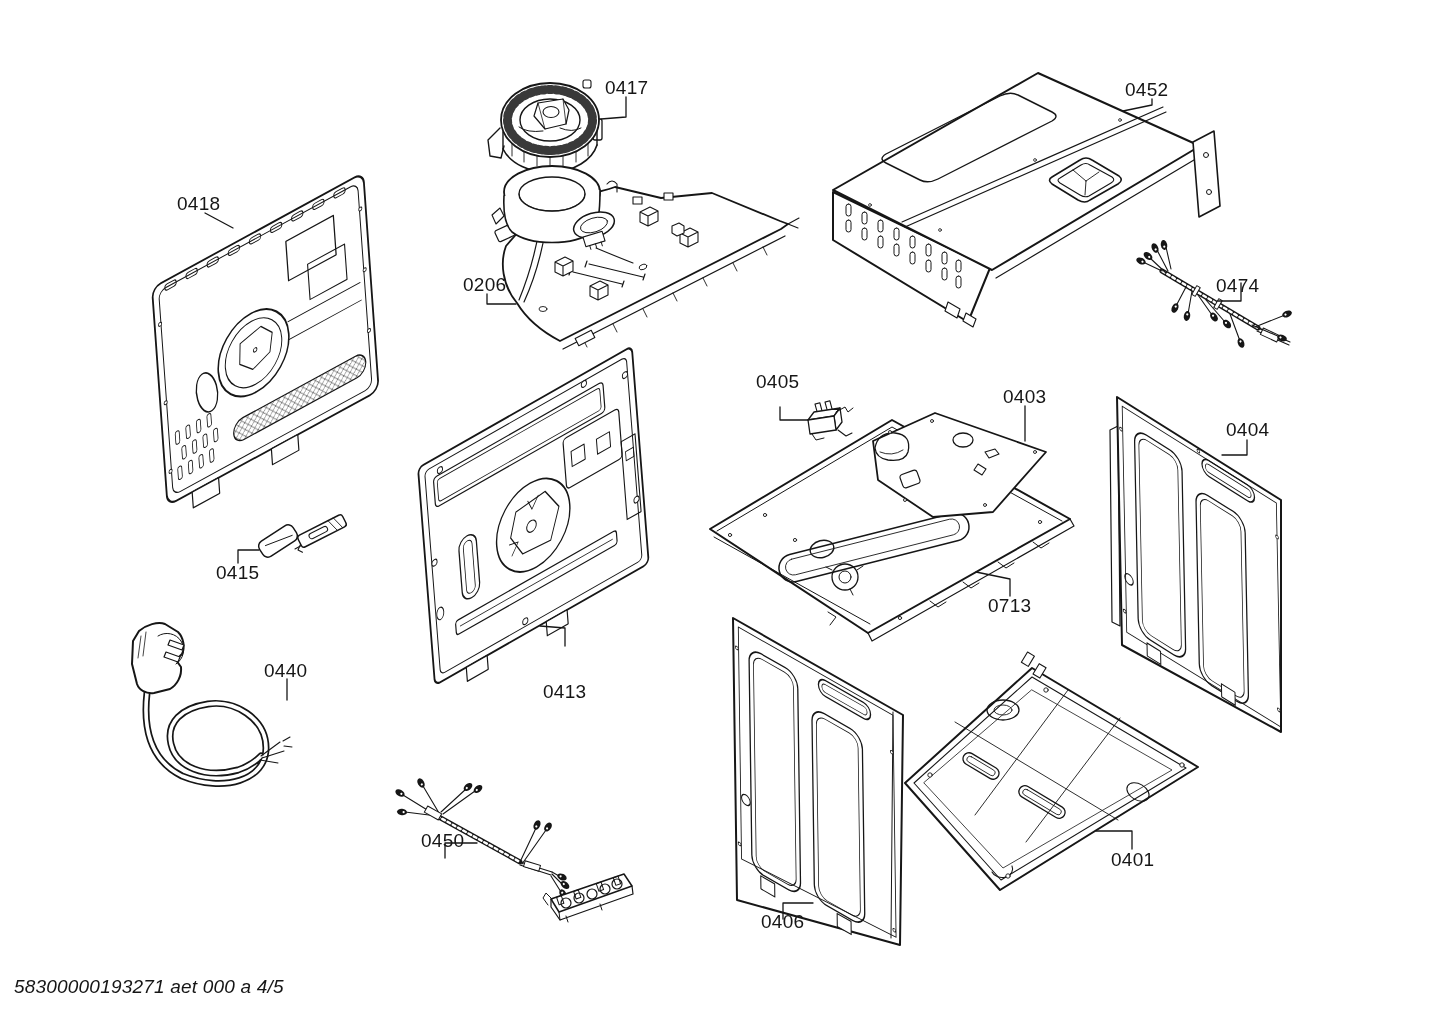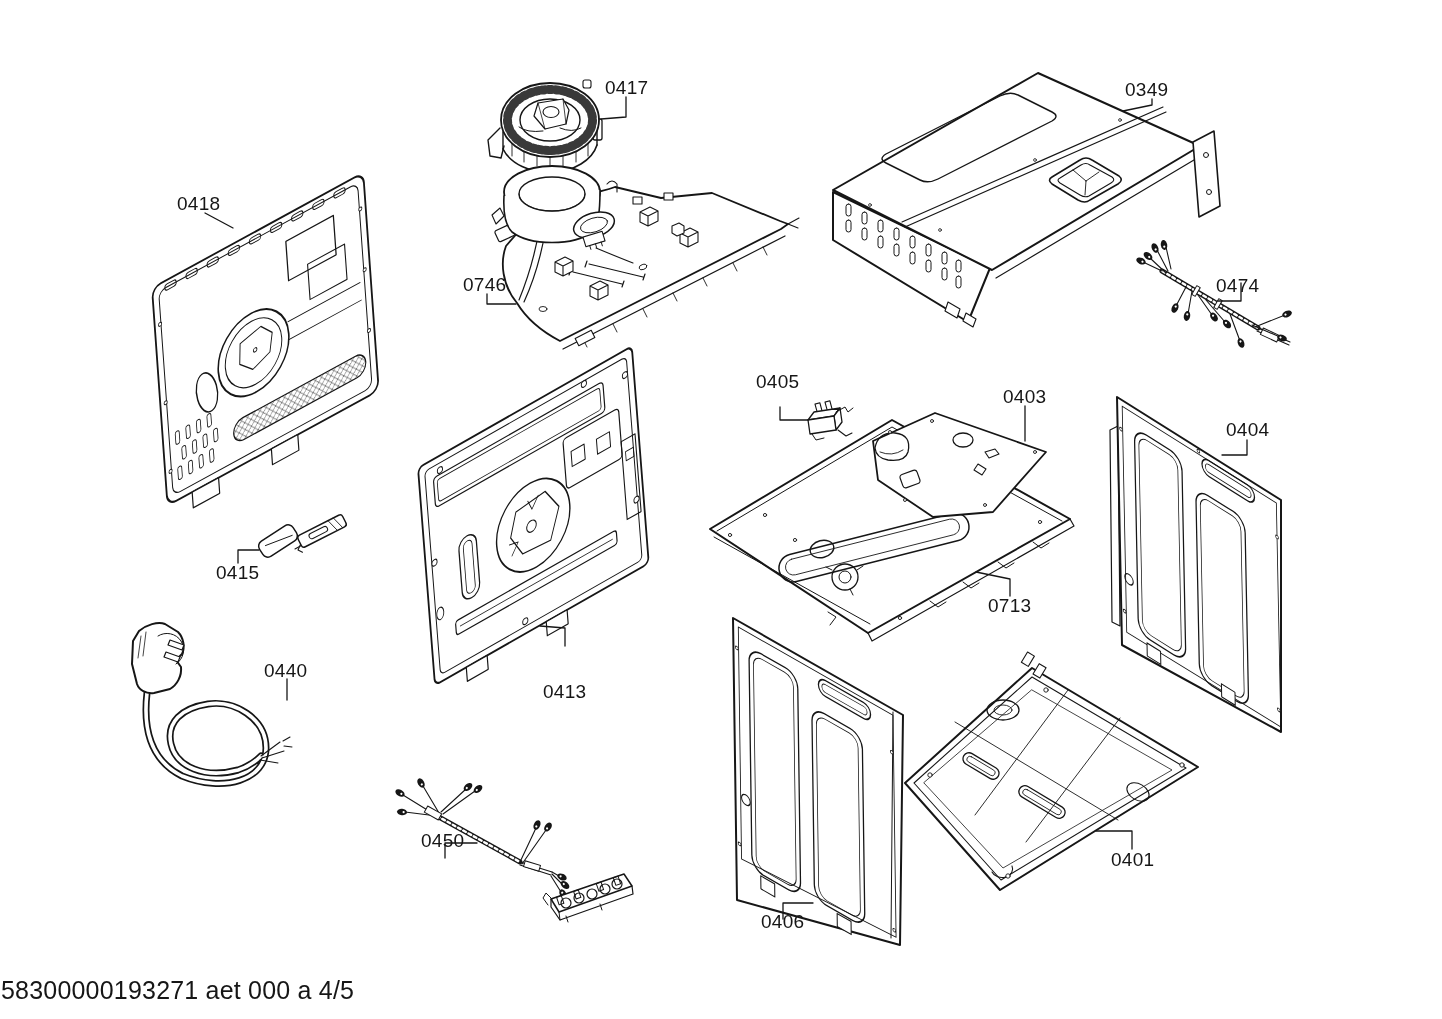--- a/index.html
+++ b/index.html
@@ -1,20 +1,20 @@
 <!DOCTYPE html>
 <html><head>
 <meta charset="utf-8">
 <style>
   html,body{margin:0;padding:0;background:#fff;}
   .stage{position:relative;width:1442px;height:1019px;background:#fff;overflow:hidden;
          font-family:"Liberation Sans", sans-serif;color:#161616;border-radius:7px;}
   .stage svg{position:absolute;left:0;top:0;}
   .plabel{position:absolute;font-size:19px;line-height:1;letter-spacing:.3px;white-space:nowrap;}
-  .footer{position:absolute;left:1px;top:976px;font-size:25px;letter-spacing:.2px;white-space:nowrap;}
+  .footer{position:absolute;left:14px;top:976px;font-size:19px;letter-spacing:.2px;white-space:nowrap;font-style:italic;}
 </style>
 </head>
 <body>
 
 <div class="stage">
 
 <svg width="1442" height="1019" viewBox="0 0 1442 1019">
 <defs>
   <pattern id="hx" width="7" height="7" patternUnits="userSpaceOnUse">
     <path d="M0,7L7,0M0,0L7,7" stroke="#2b2b2b" stroke-width="0.6" fill="none"></path>
@@ -442,23 +442,23 @@
     <path d="M565,646 V628 L540,626"></path>
     <path d="M287,679 V700"></path>
     <path d="M445,858 V843 H477"></path>
     <path d="M1132,849 V831 H1096"></path>
     <path d="M783,919 V903 H813"></path>
   </g>
 </g>
 </svg>
 
 <div class="plabel" style="left:605px;top:78px">0417</div>
-<div class="plabel" style="left:1125px;top:80px">0349</div>
+<div class="plabel" style="left:1125px;top:80px">0452</div>
 <div class="plabel" style="left:177px;top:194px">0418</div>
-<div class="plabel" style="left:463px;top:275px">0746</div>
+<div class="plabel" style="left:463px;top:275px">0206</div>
 <div class="plabel" style="left:1216px;top:276px">0474</div>
 <div class="plabel" style="left:756px;top:372px">0405</div>
 <div class="plabel" style="left:1003px;top:387px">0403</div>
 <div class="plabel" style="left:1226px;top:420px">0404</div>
 <div class="plabel" style="left:216px;top:563px">0415</div>
 <div class="plabel" style="left:988px;top:596px">0713</div>
 <div class="plabel" style="left:543px;top:682px">0413</div>
 <div class="plabel" style="left:264px;top:661px">0440</div>
 <div class="plabel" style="left:421px;top:831px">0450</div>
 <div class="plabel" style="left:1111px;top:850px">0401</div>

